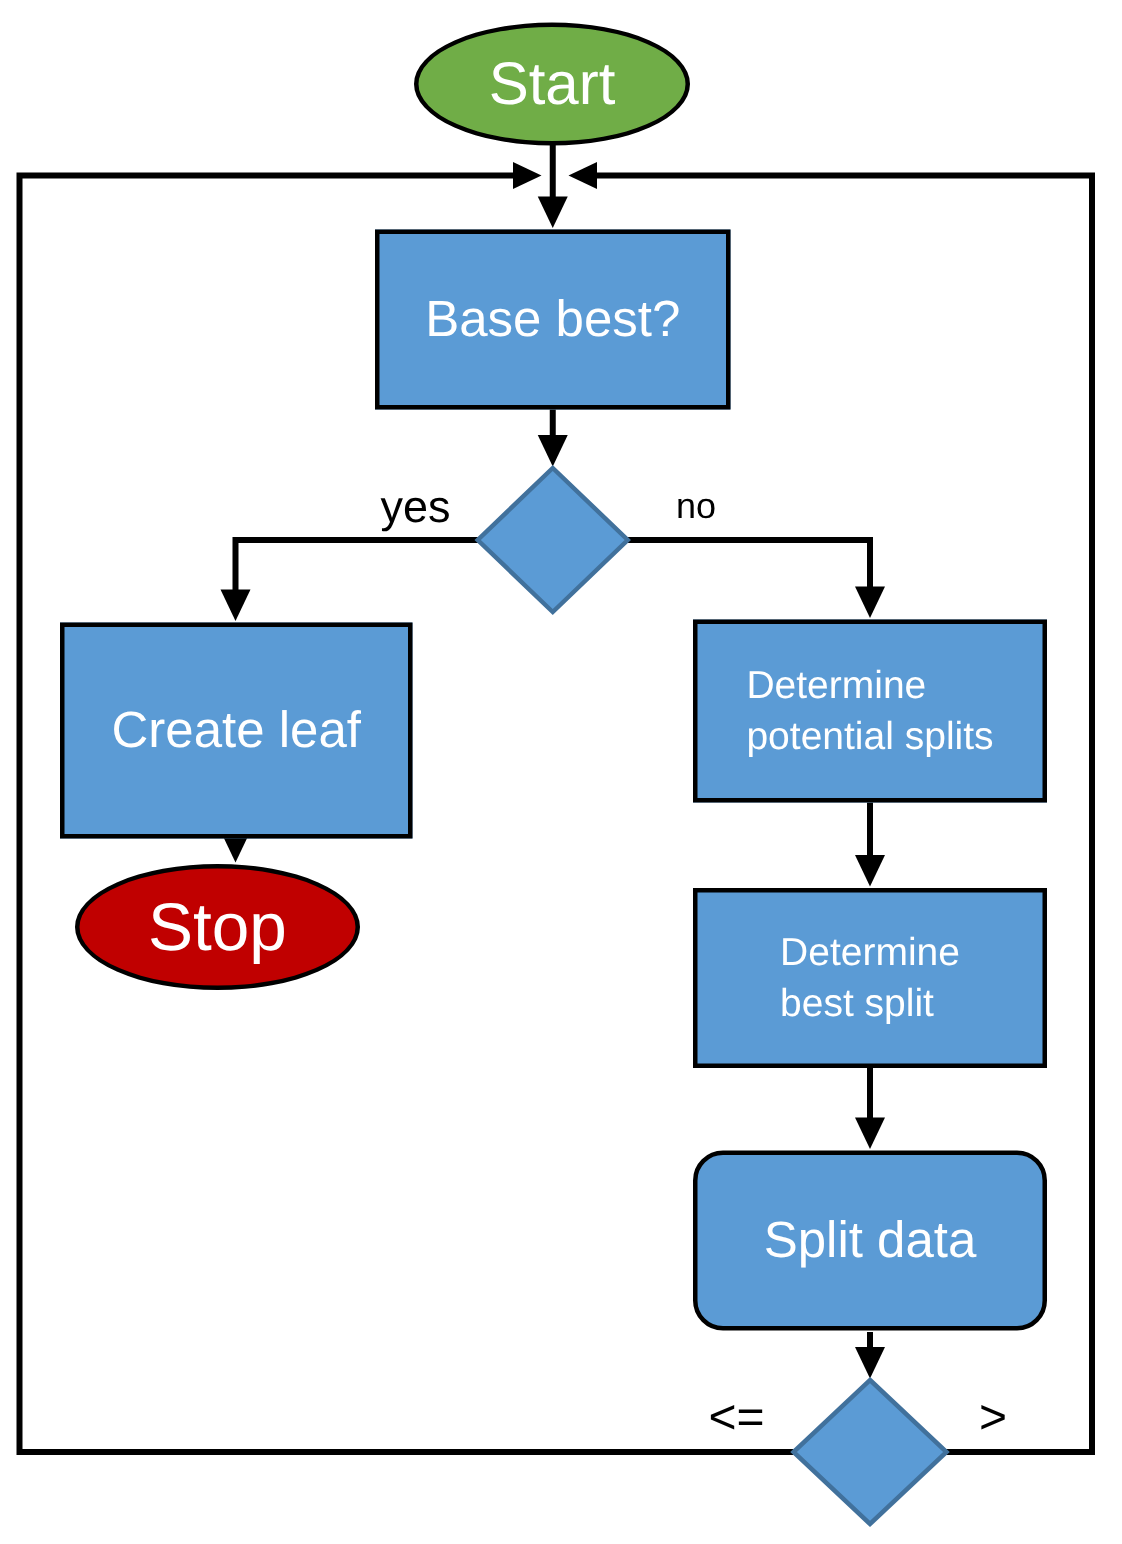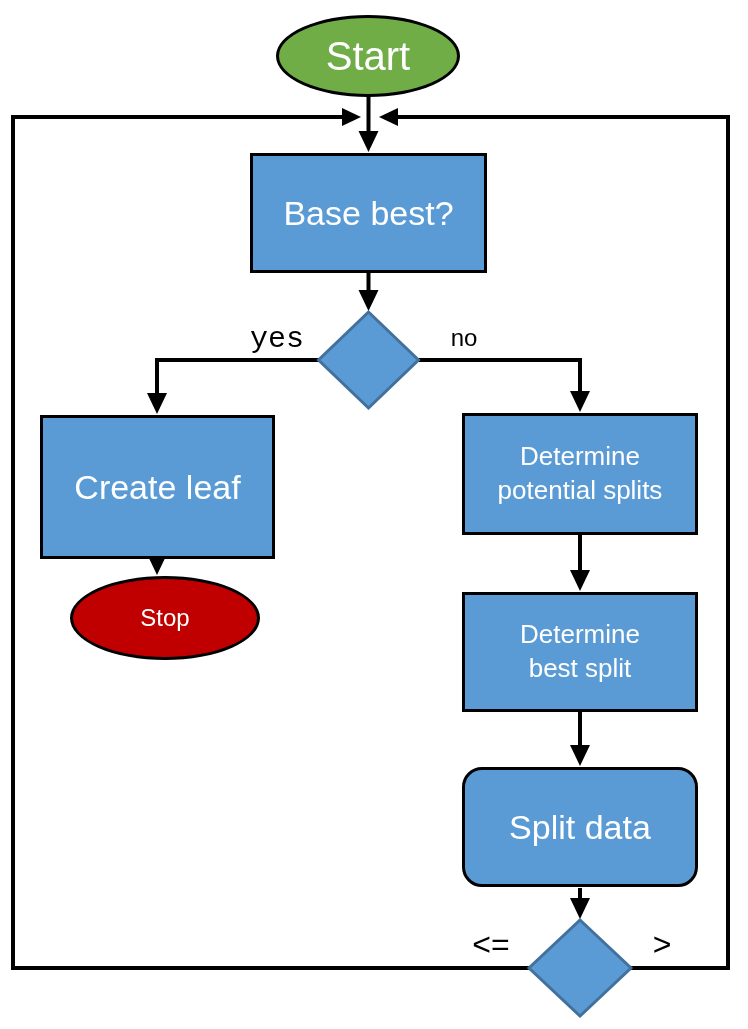--- a/index.html
+++ b/index.html
@@ -13,21 +13,21 @@
   }
   *{margin:0;padding:0;box-sizing:border-box;}
   html,body{background:#ffffff;}
   .canvas{
     position:relative;width:748px;height:1029px;background:#ffffff;
     font-family:"Liberation Sans",sans-serif;overflow:hidden;
   }
   .edges-layer{position:absolute;left:0;top:0;width:748px;height:1029px;}
   .node{
     position:absolute;display:flex;align-items:center;justify-content:center;
-    color:var(--node-text);text-align:center;white-space:pre-line;line-height:1.3;
+    color:var(--node-text);text-align:left;white-space:pre-line;line-height:1.3;
   }
   .rect{background:var(--node-blue);border:3px solid var(--line-black);}
   .ellipse{border-radius:50%;border:3px solid var(--line-black);}
   .green{background:var(--node-green);}
   .red{background:var(--node-red);}
   .edge-label{
     position:absolute;color:var(--label-text);text-align:center;line-height:1;
     white-space:nowrap;
   }
   .conn{stroke:var(--line-black);stroke-width:4;fill:none;}
@@ -74,31 +74,31 @@
     <polygon class="diamond" points="368.5,312 418.5,360 368.5,408 318.5,360"></polygon>
     <polygon class="diamond" points="580,920 631,968 580,1016 529,968"></polygon>
   </svg>
 
   <div class="node ellipse green" style="left:276px;top:15px;width:184px;height:82px;font-size:40px;">Start</div>
 
   <div class="node rect" style="left:250px;top:153px;width:237px;height:120px;font-size:34px;">Base best?</div>
 
   <div class="node rect" style="left:40px;top:415px;width:235px;height:144px;font-size:34px;">Create leaf</div>
 
-  <div class="node ellipse red" style="left:70px;top:576px;width:190px;height:84px;font-size:24px;">Stop</div>
+  <div class="node ellipse red" style="left:50px;top:576px;width:190px;height:84px;font-size:45px;">Stop</div>
 
   <div class="node rect" style="left:462px;top:413px;width:236px;height:122px;font-size:26px;">Determine
 potential splits</div>
 
   <div class="node rect" style="left:462px;top:592px;width:236px;height:120px;font-size:26px;">Determine
 best split</div>
 
   <div class="node rect" style="left:462px;top:767px;width:236px;height:120px;font-size:34px;border-radius:20px;">Split data</div>
 
-  <div class="edge-label" style="left:240px;top:324px;width:74px;font-size:30px;font-family:Liberation Mono, monospace;">yes</div>
+  <div class="edge-label" style="left:240px;top:324px;width:74px;font-size:30px;">yes</div>
 
   <div class="edge-label" style="left:427px;top:326px;width:74px;font-size:24px;">no</div>
 
   <div class="edge-label" style="left:456px;top:928px;width:70px;font-size:32px;">&lt;=</div>
 
   <div class="edge-label" style="left:627px;top:928px;width:70px;font-size:32px;">&gt;</div>
 
 </div>
 
 </body></html>

